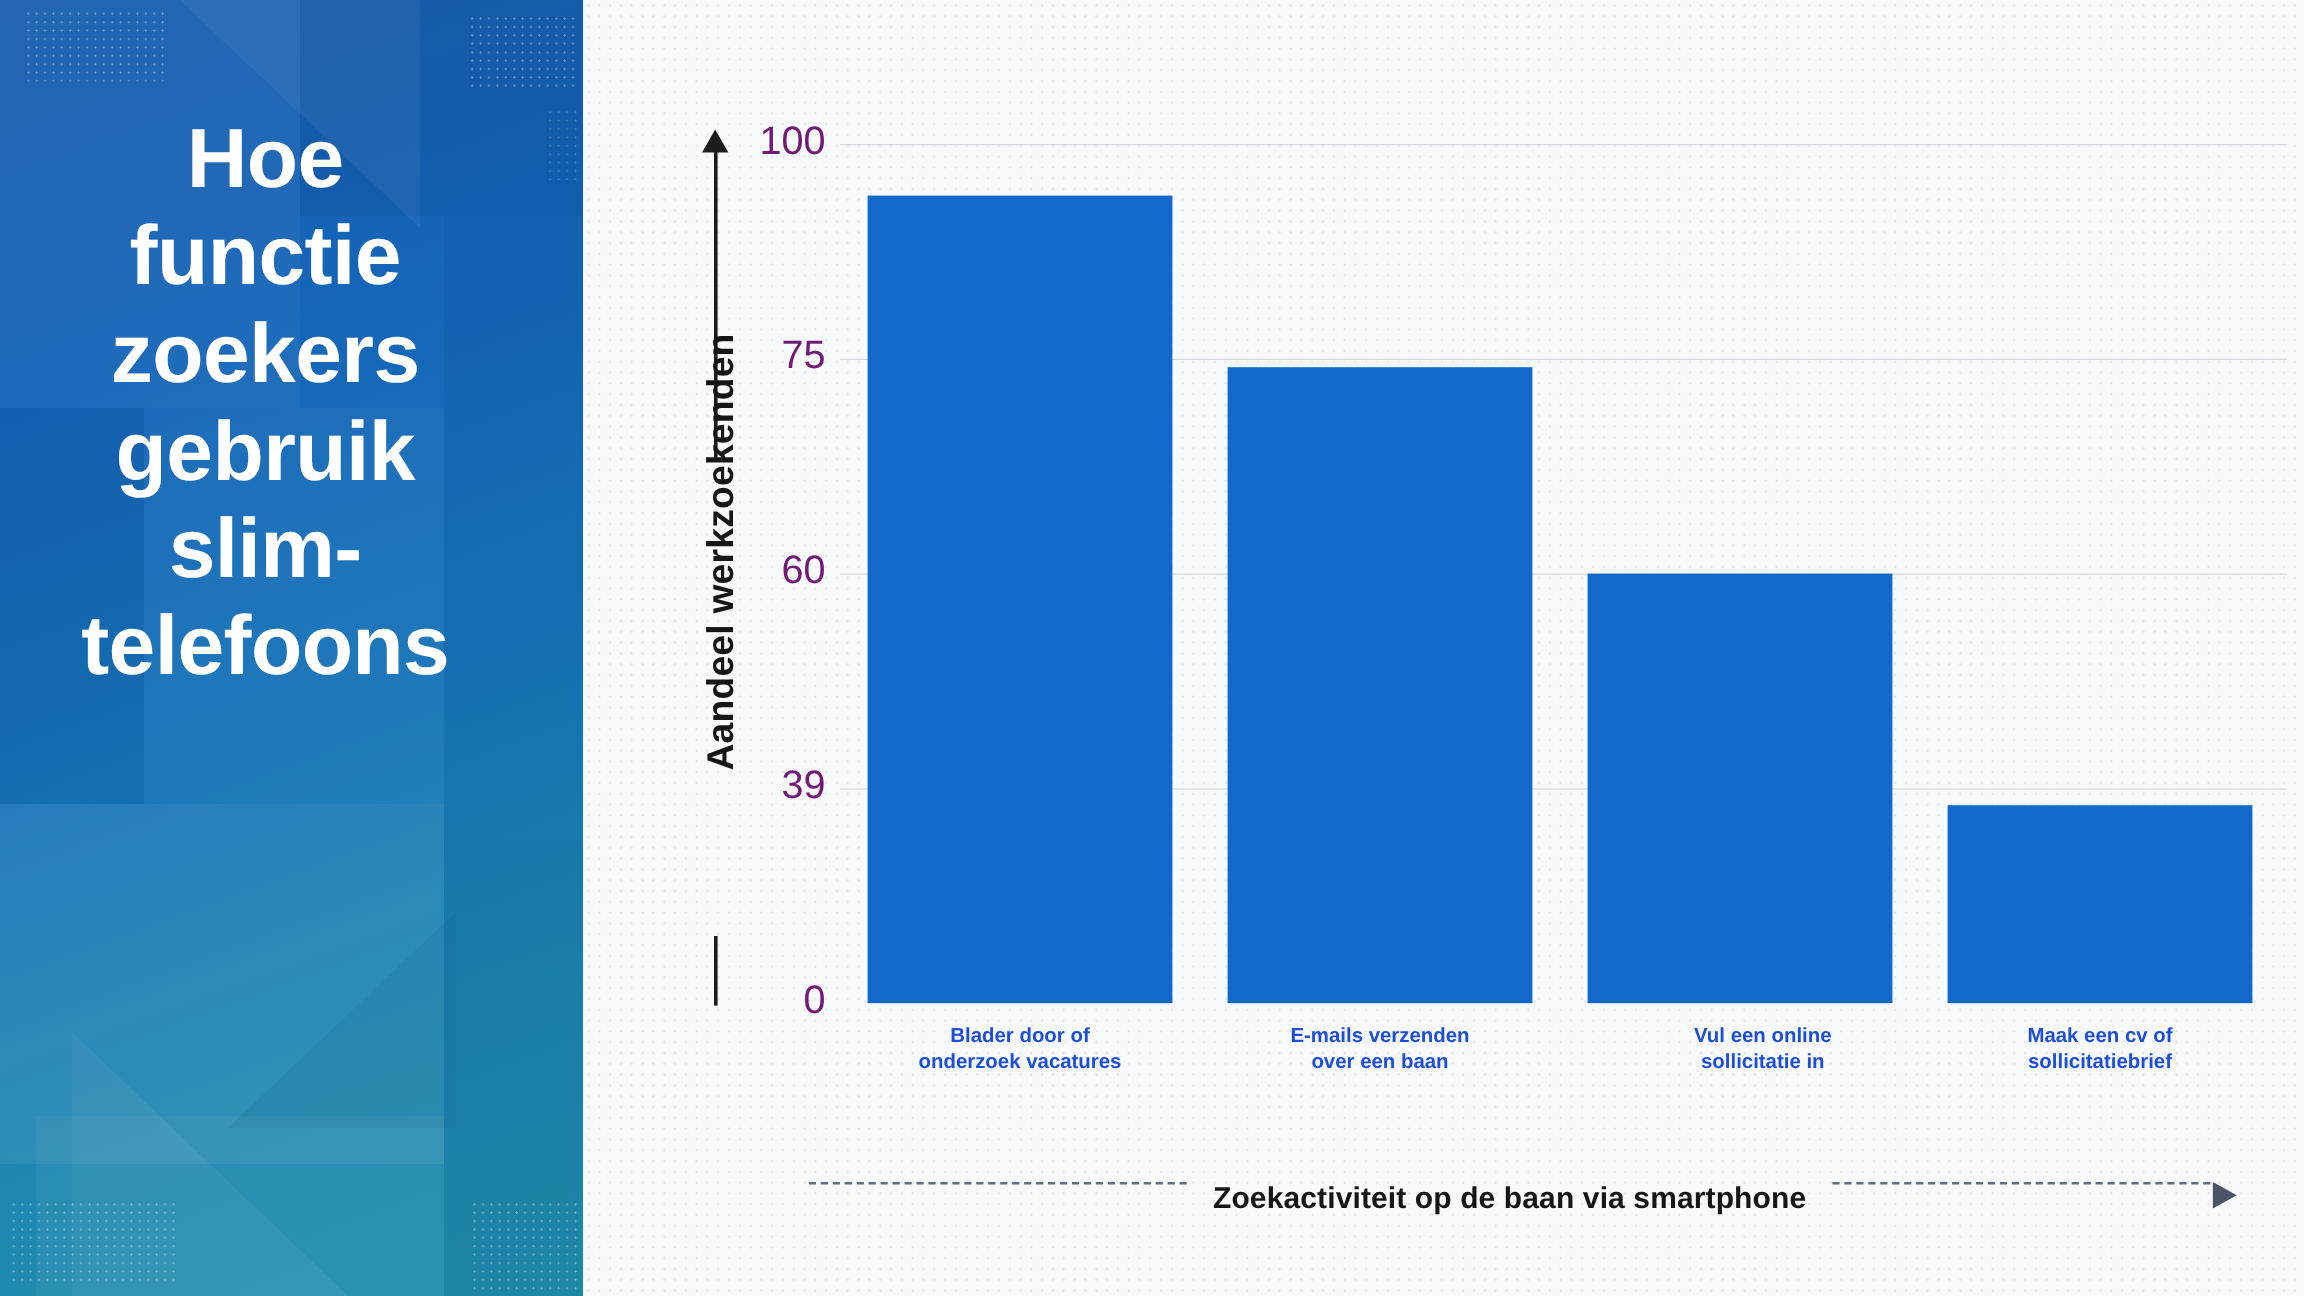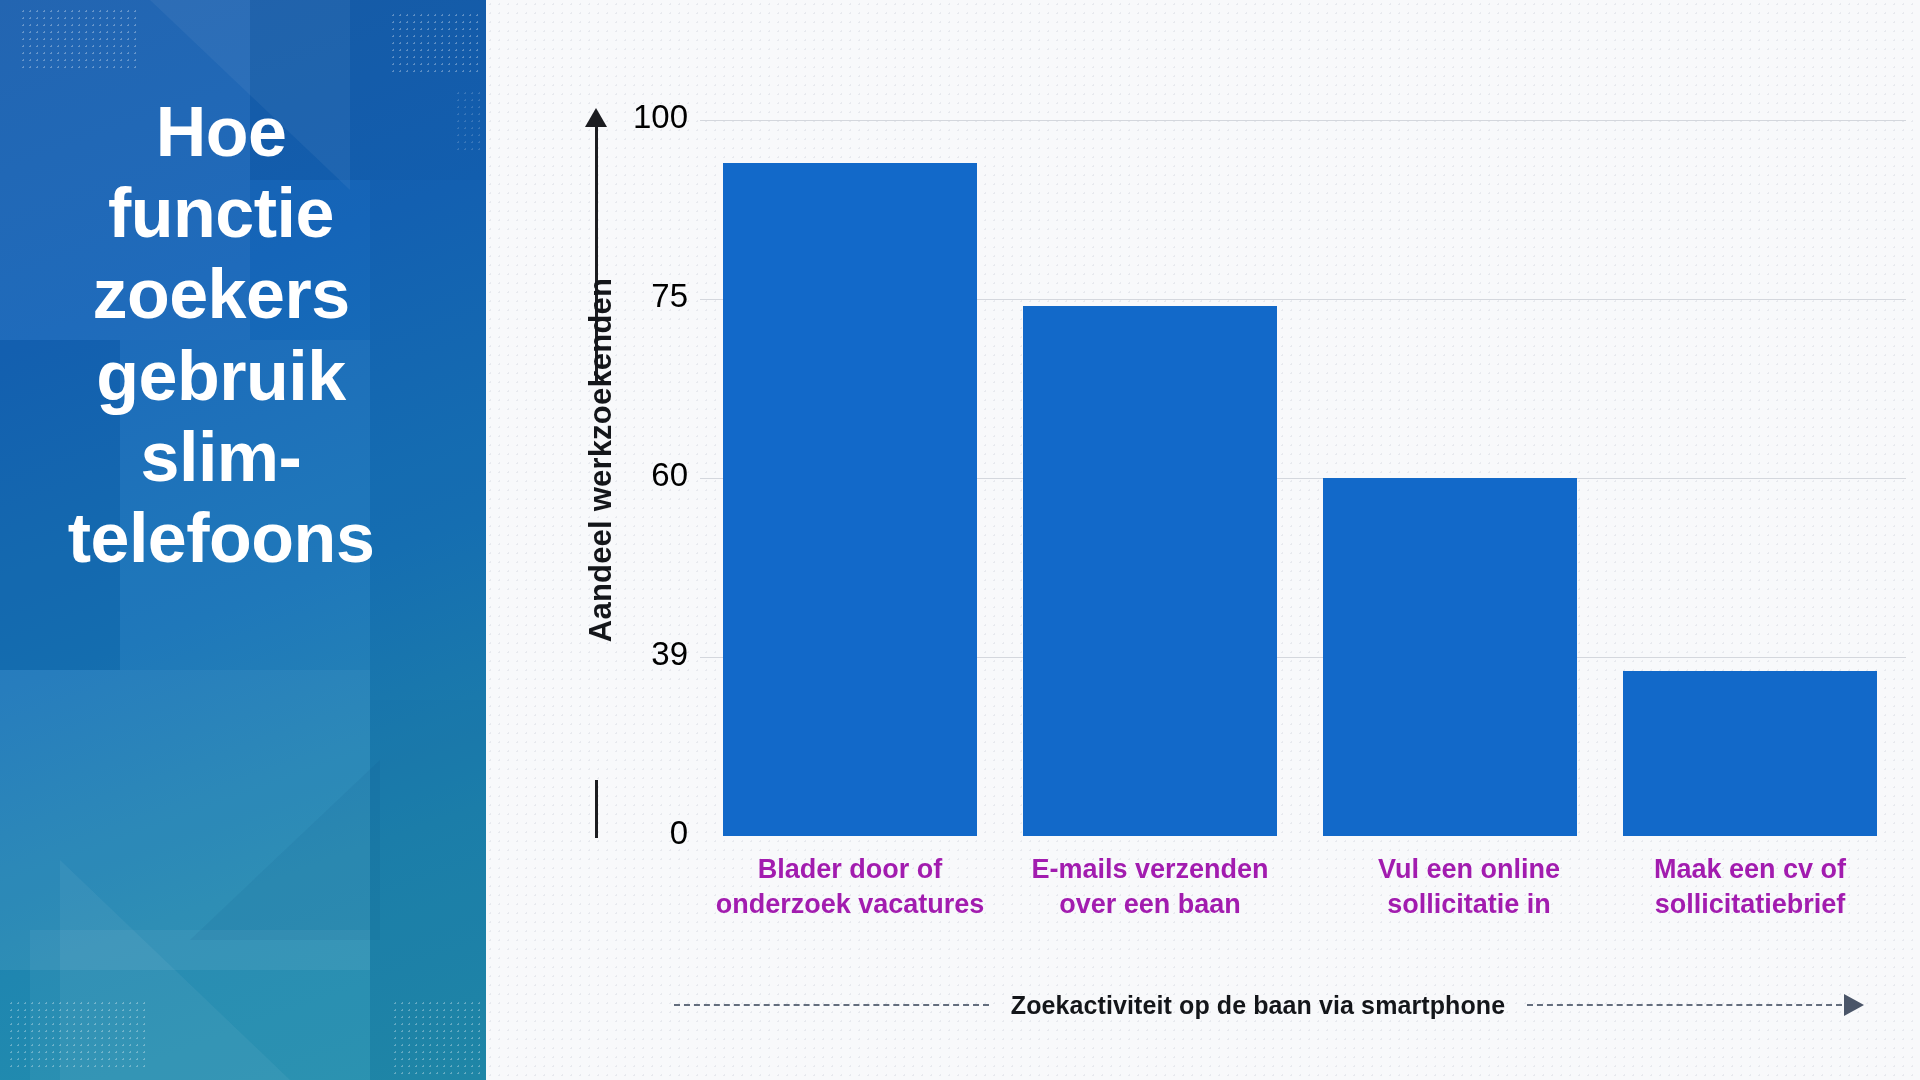--- a/index.html
+++ b/index.html
@@ -70,21 +70,21 @@
   
   #plot { position:absolute; left:0; top:0; width:1434px; height:1080px; }
 
   .gridline {
     position:absolute; left:214px; width:1620px; height:1px;
     background:#d4d7dd;
   }
 
   .ytick {
     position:absolute; width:90px; text-align:right;
-    font-size:33px; color:#000000; font-weight:400;
+    font-size:33px; color:#701a75; font-weight:400;
     font-family:"Liberation Sans", sans-serif;
     letter-spacing:0px;
   }
 
   #yaxis-arrow-wrap { position:absolute; left:90px; top:108px; width:40px; height:730px; }
   #yaxis-line-top {
     position:absolute; left:19px; top:14px; width:3px; height:262px; background:#1b1c20;
   }
   #yaxis-head {
     position:absolute; left:9px; top:0px; width:0;height:0;
@@ -102,27 +102,27 @@
     font-size:31px; font-weight:bold; color:#14161a;
     letter-spacing:.2px; white-space:nowrap;
   }
 
   .bar {
     position:absolute; background:#1269c9; bottom:244px;
   }
 
   .xcat {
     position:absolute; text-align:center;
-    font-size:27px; font-weight:bold; color:#a21caf;
+    font-size:17px; font-weight:bold; color:#1d4ed8;
     line-height:1.30; white-space:pre-line; top:852px;
   }
 
   #xaxis-title-row {
     position:absolute; left:188px; top:985px; width:1190px; height:40px;
-    display:flex; align-items:center; gap:4px;
+    display:flex; align-items:flex-start; gap:4px;
   }
   .dashline {
     flex:1 1 auto; height:0; border-top:2px dashed #4a5568; opacity:.85;
   }
   #xaxis-title {
     font-size:25px; font-weight:bold; color:#14161a;
     padding:0 18px; white-space:nowrap; letter-spacing:.1px;
   }
   #xarrow-head {
     width:0;height:0;margin-left:-2px;

